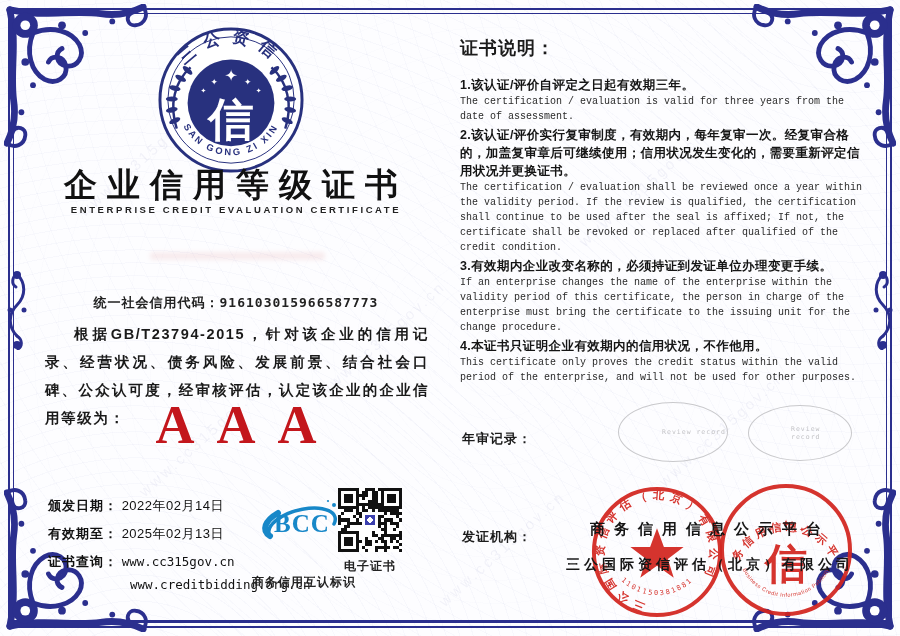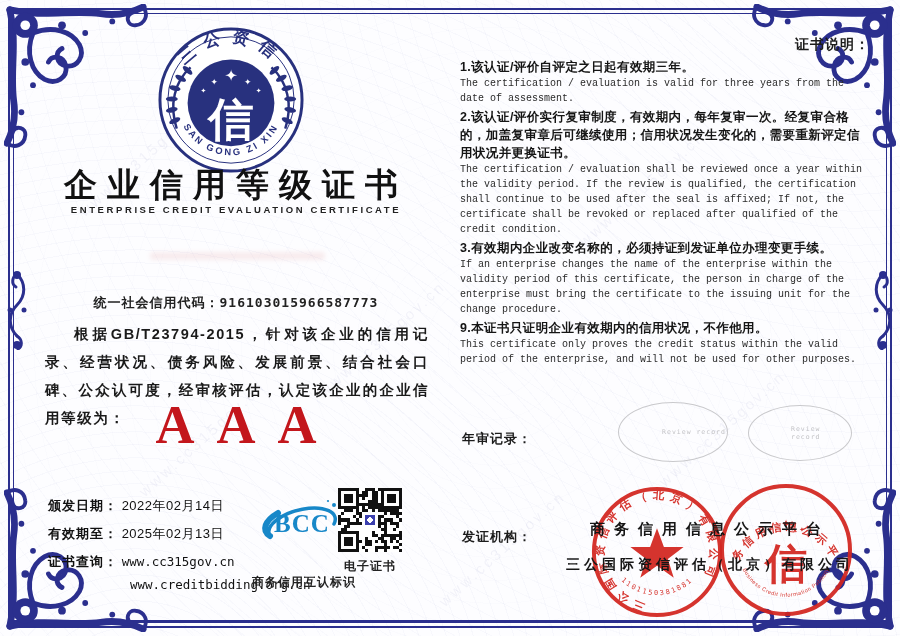--- a/index.html
+++ b/index.html
@@ -31,21 +31,21 @@
   .statement{left:45px;top:320px;width:384px;font-size:14.5px;line-height:28px;letter-spacing:1.6px;
              text-align:justify;text-indent:2em;color:#1a1a1a;font-weight:600;}
   .grade{left:45px;top:394px;width:382px;text-align:center;font-family:"Liberation Serif",serif;
          font-weight:bold;font-size:54px;letter-spacing:22px;padding-left:22px;box-sizing:border-box;color:#c3161c;}
   .meta-row{position:absolute;left:48px;font-size:13px;color:#111;white-space:nowrap;}
   .meta-row b{font-weight:bold;letter-spacing:1px;}
   .meta-val{letter-spacing:0.5px;}
   .mono{font-family:"DejaVu Sans Mono",monospace;}
   .small-label{position:absolute;font-size:12px;font-weight:bold;color:#222;letter-spacing:1px;}
   .instr{left:460px;top:36px;width:410px;}
-  .instr-head{font-size:14px;font-weight:bold;letter-spacing:1px;margin-bottom:4px;text-align:right;}
+  .instr-head{font-size:18px;font-weight:bold;letter-spacing:1px;margin-bottom:16px;}
   .instr .zh{font-size:12.5px;font-weight:600;line-height:18px;letter-spacing:0.4px;color:#151515;}
   .instr .en{font-family:Liberation Mono, monospace;font-size:10px;line-height:15px;color:#2a2a2a;margin-bottom:2px;}
   .oval{position:absolute;border:1px solid #c9c9cc;border-radius:50%;display:flex;align-items:center;justify-content:center;}
   .oval span{font-size:6.5px;color:#c3c3c6;letter-spacing:1px;font-family:"DejaVu Sans Mono",monospace;padding-left:42px;}
   .issuer-line{position:absolute;color:#161616;white-space:nowrap;z-index:3;font-weight:600;}
   .seal{position:absolute;z-index:2;opacity:0.93;}
   .qr-wrap{position:absolute;left:338px;top:488px;width:64px;height:64px;}
 </style>
 </head>
 <body>
@@ -513,21 +513,21 @@
     </div>
     <div>
       <div class="zh">2.该认证/评价实行复审制度，有效期内，每年复审一次。经复审合格的，加盖复审章后可继续使用；信用状况发生变化的，需要重新评定信用状况并更换证书。</div>
       <div class="en">The certification / evaluation shall be reviewed once a year within the validity period. If the review is qualified, the certification shall continue to be used after the seal is affixed; If not, the certificate shall be revoked or replaced after qualified of the credit condition.</div>
     </div>
     <div>
       <div class="zh">3.有效期内企业改变名称的，必须持证到发证单位办理变更手续。</div>
       <div class="en">If an enterprise changes the name of the enterprise within the validity period of this certificate, the person in charge of the enterprise must bring the certificate to the issuing unit for the change procedure.</div>
     </div>
     <div>
-      <div class="zh">9.本证书只证明企业有效期内的信用状况，不作他用。</div>
+      <div class="zh">4.本证书只证明企业有效期内的信用状况，不作他用。</div>
       <div class="en">This certificate only proves the credit status within the valid period of the enterprise, and will not be used for other purposes.</div>
     </div>
   </div>
 
   <div class="abs" style="left:462px;top:430px;font-size:13px;font-weight:bold;letter-spacing:1px;">年审记录：</div>
   <div class="oval" style="left:618px;top:402px;width:108px;height:58px;">
     <span>Review record</span>
   </div>
   <div class="oval" style="left:748px;top:405px;width:102px;height:54px;">
     <span>Review record</span>

